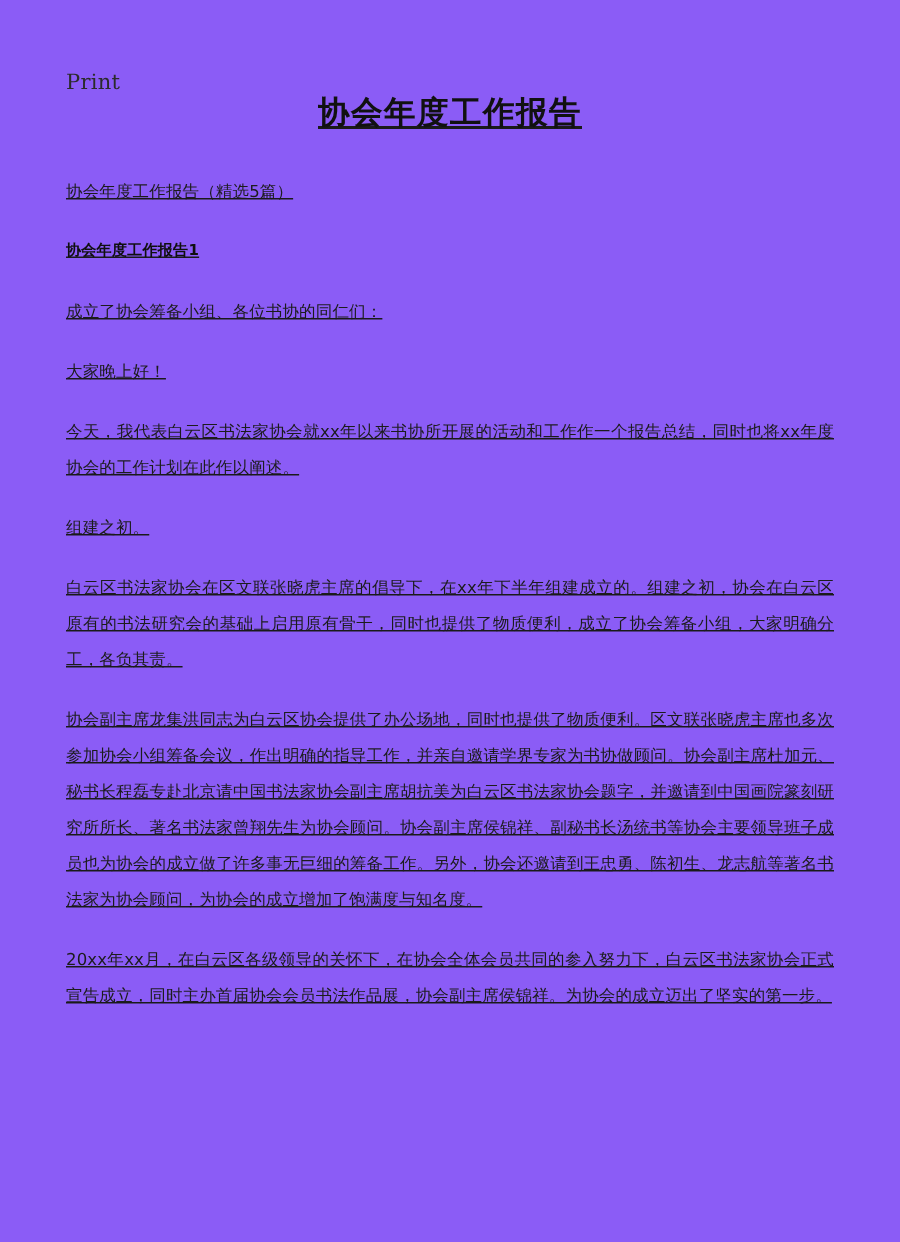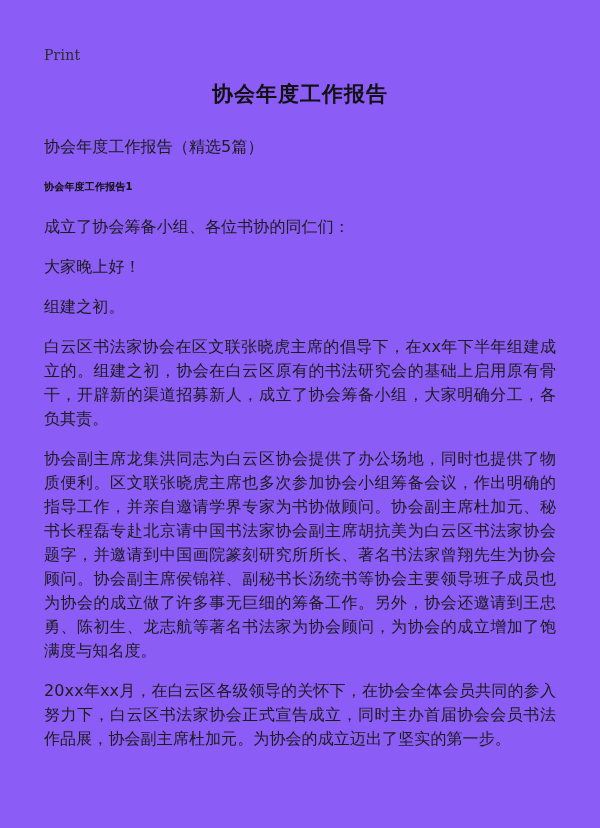--- a/index.html
+++ b/index.html
@@ -31,37 +31,38 @@
     font-family: "DejaVu Serif", "Liberation Serif", serif;
     font-size: 14px;
     line-height: 18px;
     color: #2b2b2b;
     letter-spacing: 0.2px;
   }
 
   .doc-body {
     position: absolute;
     left: 44px;
-    top: 79px;
+    top: 60px;
     width: 512px;
+    text-decoration: underline;
   }
 
   .doc-title {
     margin: 0 0 26px 0;
     font-size: 21px;
     line-height: 30px;
     font-weight: 700;
     text-align: center;
     color: #111111;
     letter-spacing: 1px;
   }
 
   p.para {
     margin: 0 0 16px 0;
-    font-size: 16px;
+    font-size: 11px;
     line-height: 24px;
     text-align: justify;
     text-justify: inter-ideograph;
     color: #1c1c1c;
     letter-spacing: 0.1px;
   }
 
   p.subhead {
     margin: 0 0 16px 0;
     font-size: 10px;
@@ -84,21 +85,22 @@
 
   <div class="doc-body">
 
     <h1 class="doc-title">协会年度工作报告</h1>
 
     <div id="blocks-container">
         <p class="para">协会年度工作报告（精选5篇）</p>
         <p class="subhead">协会年度工作报告1</p>
         <p class="para">成立了协会筹备小组、各位书协的同仁们：</p>
         <p class="para">大家晚上好！</p>
+        <p class="para">今天，我代表白云区书法家协会就xx年以来书协所开展的活动和工作作一个报告总结，同时也将xx年度协会的工作计划在此作以阐述。</p>
         <p class="para">组建之初。</p>
-        <p class="para">白云区书法家协会在区文联张晓虎主席的倡导下，在xx年下半年组建成立的。组建之初，协会在白云区原有的书法研究会的基础上启用原有骨干，开辟新的渠道招募新人，成立了协会筹备小组，大家明确分工，各负其责。</p>
+        <p class="para">白云区书法家协会在区文联张晓虎主席的倡导下，在xx年下半年组建成立的。组建之初，协会在白云区原有的书法研究会的基础上启用原有骨干，同时也提供了物质便利，成立了协会筹备小组，大家明确分工，各负其责。</p>
         <p class="para">协会副主席龙集洪同志为白云区协会提供了办公场地，同时也提供了物质便利。区文联张晓虎主席也多次参加协会小组筹备会议，作出明确的指导工作，并亲自邀请学界专家为书协做顾问。协会副主席杜加元、秘书长程磊专赴北京请中国书法家协会副主席胡抗美为白云区书法家协会题字，并邀请到中国画院篆刻研究所所长、著名书法家曾翔先生为协会顾问。协会副主席侯锦祥、副秘书长汤统书等协会主要领导班子成员也为协会的成立做了许多事无巨细的筹备工作。另外，协会还邀请到王忠勇、陈初生、龙志航等著名书法家为协会顾问，为协会的成立增加了饱满度与知名度。</p>
-        <p class="para">20xx年xx月，在白云区各级领导的关怀下，在协会全体会员共同的参入努力下，白云区书法家协会正式宣告成立，同时主办首届协会会员书法作品展，协会副主席杜加元。为协会的成立迈出了坚实的第一步。</p>
+        <p class="para">20xx年xx月，在白云区各级领导的关怀下，在协会全体会员共同的参入努力下，白云区书法家协会正式宣告成立，同时主办首届协会会员书法作品展，协会副主席侯锦祥。为协会的成立迈出了坚实的第一步。</p>
       </div>
 
   </div>
 
 </div>
 
 </body></html>

